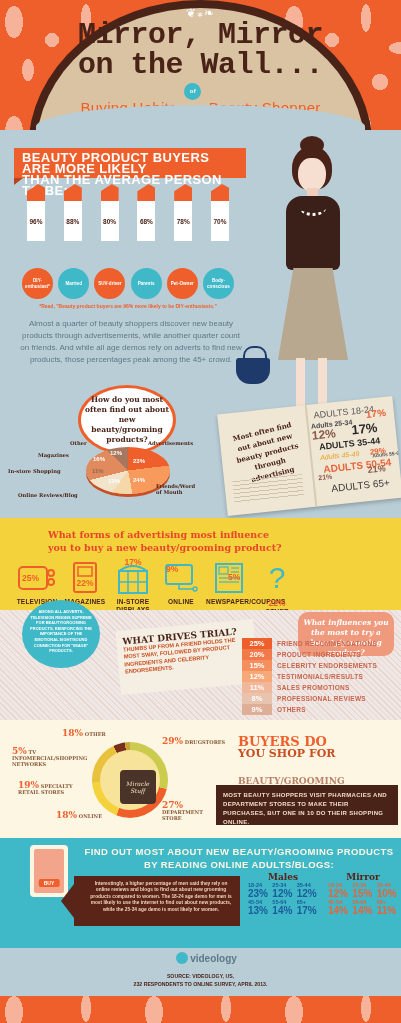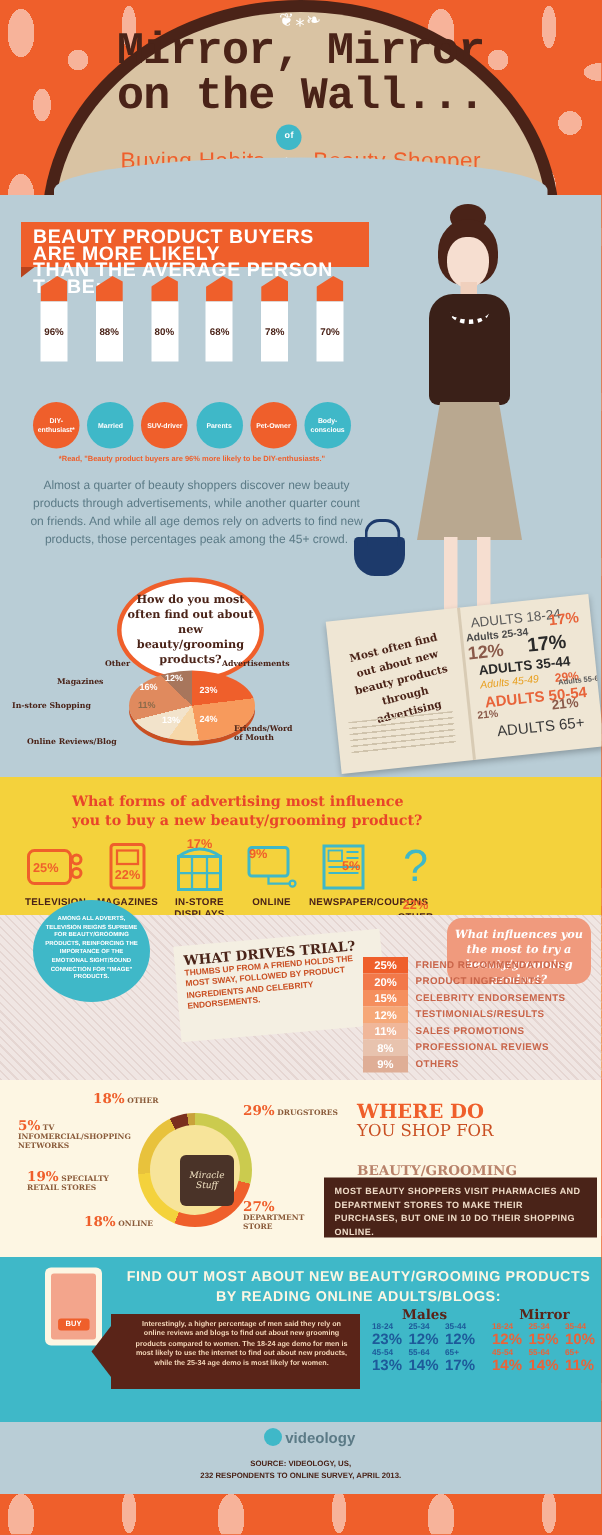--- a/index.html
+++ b/index.html
@@ -204,21 +204,21 @@
     background: #4a3328; border-radius: 4px; color: #efe0c0; text-align: center;
     font-family: "DejaVu Serif", serif; font-style: italic; font-size: 6px;
     padding-top: 10px; line-height: 7px; }
   .shoplbl { position: absolute; font-family: "DejaVu Serif", serif; font-weight: bold;
     font-size: 5px; color: #8a5b3a; line-height: 6px; }
   .shoppct { color: #ef5f2b; font-size: 9px; font-family: "DejaVu Serif", serif;
     font-weight: bold; }
   .shop-title { position: absolute; top: 735px; left: 238px; width: 160px; }
   .st1 { color: #ef5f2b; font-family: "DejaVu Serif", serif; font-weight: bold;
     font-size: 13px; line-height: 13px; }
-  .st2 { color: #c94f22; font-family: "DejaVu Serif", serif; font-weight: normal;
+  .st2 { color: #c94f22; font-family: "DejaVu Serif", serif; font-weight: bold;
     font-size: 11px; line-height: 12px; }
   .st3 { color: #b8826a; font-family: "DejaVu Serif", serif; font-weight: bold;
     font-size: 9px; line-height: 11px; margin-top: 16px; }
   .st4 { color: #f0b59c; font-family: "Liberation Sans", sans-serif; font-weight: bold;
     font-size: 17px; line-height: 18px; letter-spacing: -0.5px; }
   .shop-note { position: absolute; top: 785px; left: 216px; width: 182px; height: 40px;
     background: #4a2318; color: #f0dcc8; font-size: 6px; font-weight: bold;
     line-height: 9px; padding: 6px 7px; letter-spacing: 0.3px; }
 
   
@@ -553,21 +553,21 @@
   <div class="shoplbl" style="top:738px;left:162px;">
     <span class="shoppct">29%</span>
     <span>DRUGSTORES</span>
   </div>
   <div class="shoplbl" style="top:802px;left:162px;width:56px;">
     <span class="shoppct">27%</span>
     <span>DEPARTMENT STORE</span>
   </div>
 
   <div class="shop-title">
-    <div class="st1">WHERE DO</div>
+    <div class="st1">BUYERS DO</div>
     <div class="st2">YOU SHOP FOR</div>
     <div class="st3">BEAUTY/GROOMING</div>
     <div class="st4">PRODUCTS?</div>
   </div>
   <div class="shop-note">MOST BEAUTY SHOPPERS VISIT PHARMACIES AND DEPARTMENT STORES TO MAKE THEIR PURCHASES, BUT ONE IN 10 DO THEIR SHOPPING ONLINE.</div>
 
   <div class="teal-bot"></div>
   <div class="bot-title">
     <div>FIND OUT MOST ABOUT NEW BEAUTY/GROOMING PRODUCTS</div>
     <div>BY READING ONLINE ADULTS/BLOGS:</div>

